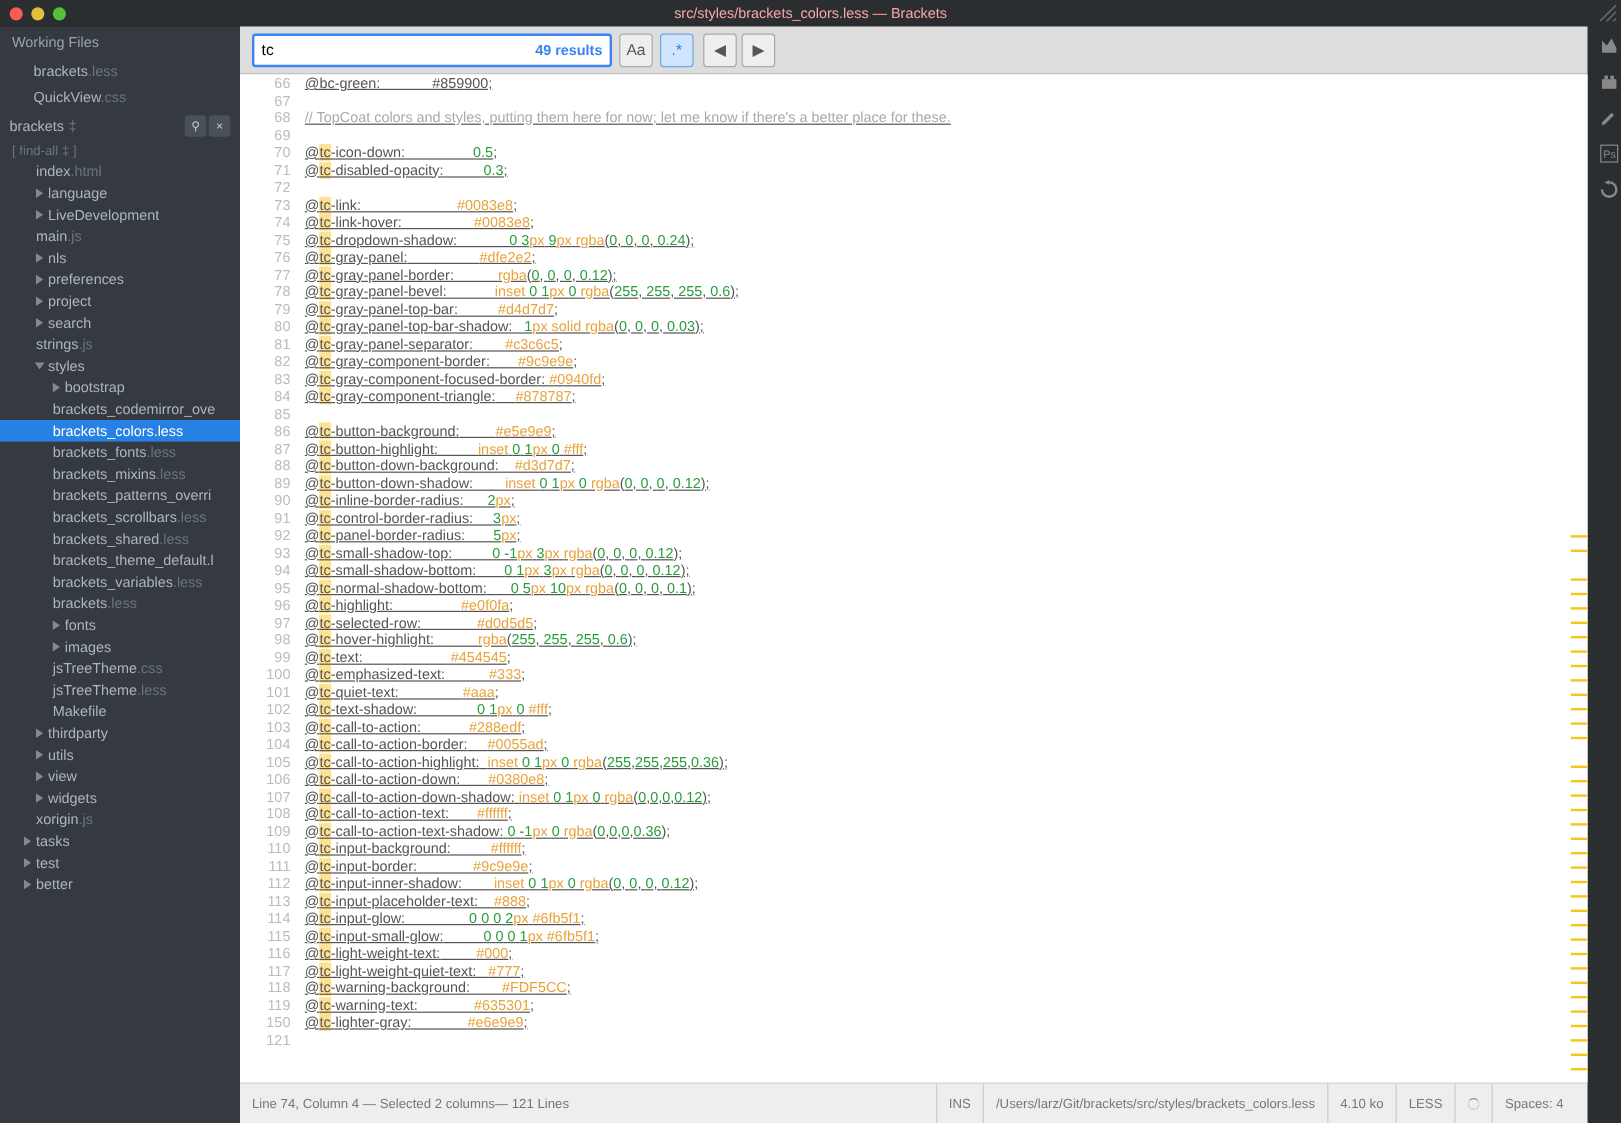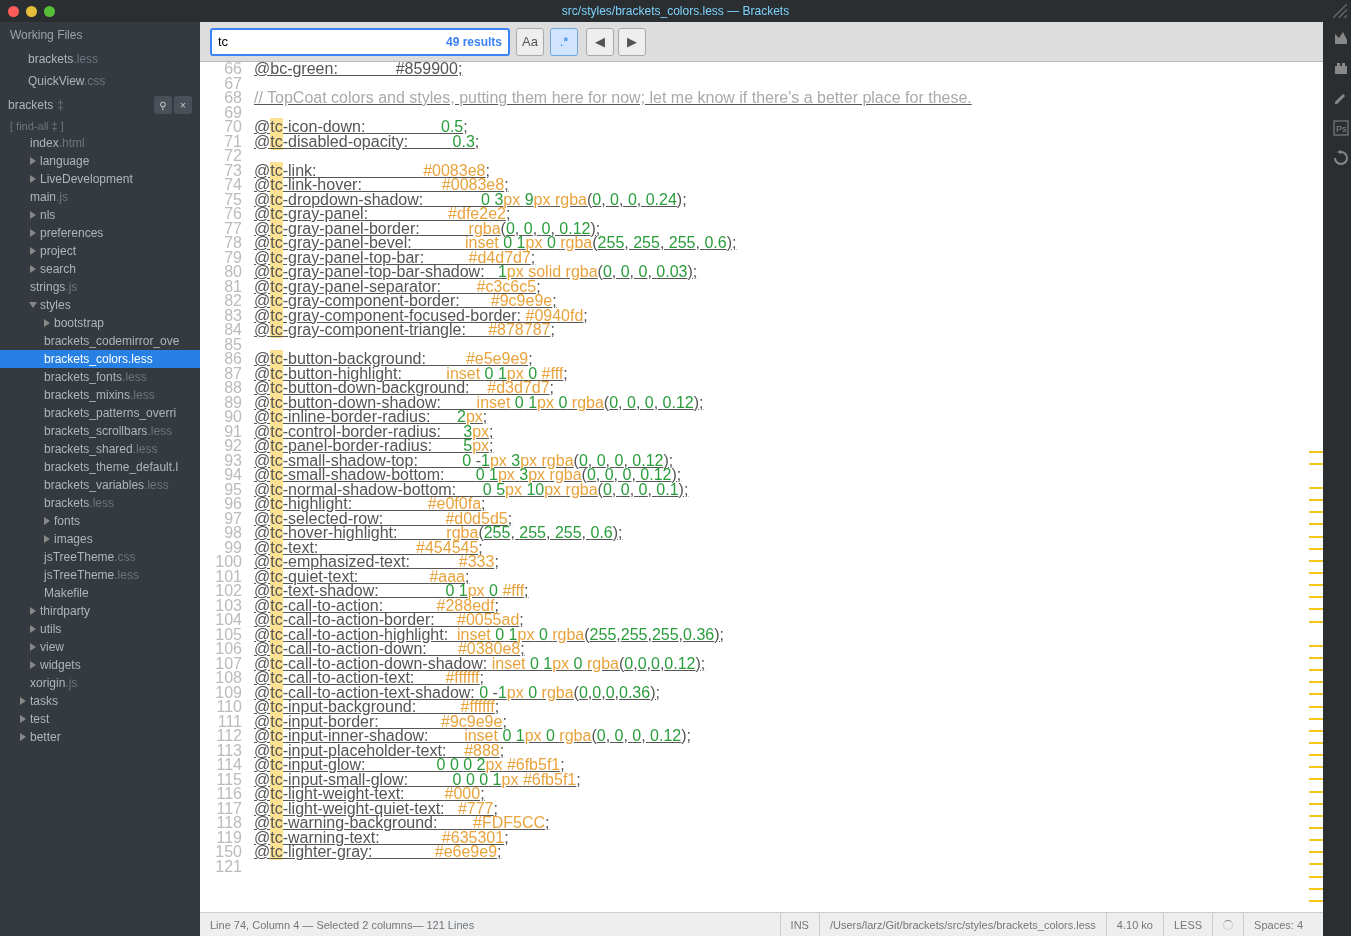--- a/index.html
+++ b/index.html
@@ -3,21 +3,21 @@
 <meta charset="utf-8">
 <style>
 * { margin: 0; padding: 0; box-sizing: border-box; font-family: -apple-system, "Helvetica Neue", Arial, sans-serif; }
 body { background: #1c1f22; color: #bbb; font-size: 13px; overflow: hidden; }
 .app { display: flex; flex-direction: column; height: 936px; width: 1351px; }
 
 
 .titlebar { height: 22px; background: #2b2e31; display: flex; align-items: center; padding: 0 8px; position: relative; }
 .traffic { display: flex; gap: 7px; }
 .tlight { width: 11px; height: 11px; border-radius: 50%; }
-.titletext { position: absolute; left: 0; right: 0; text-align: center; color: #7dd3fc; font-size: 12px; pointer-events: none; }
+.titletext { position: absolute; left: 0; right: 0; text-align: center; color: #fca5a5; font-size: 12px; pointer-events: none; }
 
 
 .main { flex: 1; display: flex; min-height: 0; }
 .sidebar { width: 200px; background: #343a40; display: flex; flex-direction: column; color: #adb5bd; font-size: 12px; }
 .sb-h { padding: 6px 10px; color: #9ba3ab; font-size: 12px; }
 .wf-item { padding: 4px 10px 4px 28px; color: #adb5bd; cursor: pointer; }
 .ext-dim { color: #6c757d; }
 
 .proj-head { display: flex; align-items: center; padding: 4px 8px; gap: 4px; }
 .proj-icons { margin-left: auto; display: flex; gap: 2px; }
@@ -35,34 +35,34 @@
 
 .editor-wrap { flex: 1; display: flex; flex-direction: column; background: #f8f8f8; min-width: 0; }
 .findbar { height: 40px; background: #ddd; border-bottom: 1px solid #bbb; display: flex; align-items: center; padding: 6px 10px; gap: 6px; }
 .findbox { flex: 0 0 300px; display: flex; align-items: center; border: 2px solid #3b82f6; background: #fff; border-radius: 3px; height: 28px; padding: 0 6px; }
 .findinput { flex: 1; border: none; outline: none; font-size: 13px; }
 .findcount { color: #3b82f6; font-size: 12px; font-weight: 600; }
 .fbtn { width: 28px; height: 28px; border: 1px solid #aaa; background: #eee; border-radius: 3px; display: flex; align-items: center; justify-content: center; cursor: pointer; font-size: 13px; color: #555; }
 .fbtn.active { background: #d0e4ff; border-color: #6fa8dc; color: #2780e3; }
 .fbtn-grp { display: flex; gap: 4px; margin-left: 2px; }
 
-.code { flex: 1; overflow: auto; font-family: "Menlo", "Consolas", monospace; font-size: 16px; line-height: 14.5px; background: #fff; position: relative; display: flex; }
+.code { flex: 1; overflow: auto; font-family: "Menlo", "Consolas", monospace; font-size: 12px; line-height: 14.5px; background: #fff; position: relative; display: flex; }
 .gutter { width: 50px; text-align: right; color: #bbb; padding-right: 8px; user-select: none; }
 .lines { flex: 1; white-space: pre; color: #555; padding-left: 4px; text-decoration: underline; }
 .ln, .cd { height: 14.5px; }
 .hl { background: #fde293; }
 .va { color: #555; }
 .co { color: #aaa; font-style: normal; }
 .nu { color: #2a9d3b; }
 .cl { color: #e8a33d; }
 
 .minimap { position: absolute; right: 0; top: 0; width: 14px; height: 100%; }
 .tick { position: absolute; right: 0; width: 14px; height: 2px; background: #f5c518; }
 
-.status { height: 24px; background: #eee; border-top: 1px solid #ccc; display: flex; align-items: center; font-size: 11px; color: #777; padding: 0 10px; }
+.status { height: 34px; background: #eee; border-top: 1px solid #ccc; display: flex; align-items: center; font-size: 11px; color: #777; padding: 0 10px; }
 .status .sp { flex: 1; }
 .st-cell { padding: 0 10px; border-left: 1px solid #ccc; height: 100%; display: flex; align-items: center; }
 .spinner { width: 10px; height: 10px; border: 1.5px solid #ccc; border-top-color: #888; border-radius: 50%; }
 
 .rightrail { width: 28px; background: #2b2e31; display: flex; flex-direction: column; align-items: flex-end; padding-top: 6px; gap: 10px; }
 .ricon { width: 20px; height: 20px; color: #888; display: flex; align-items: center; justify-content: center; cursor: pointer; }
 .ricon svg { width: 16px; height: 16px; fill: #888; }
 .resize-right { position: absolute; top: 4px; right: 4px; width: 14px; height: 14px; }
 </style>
 </head>

